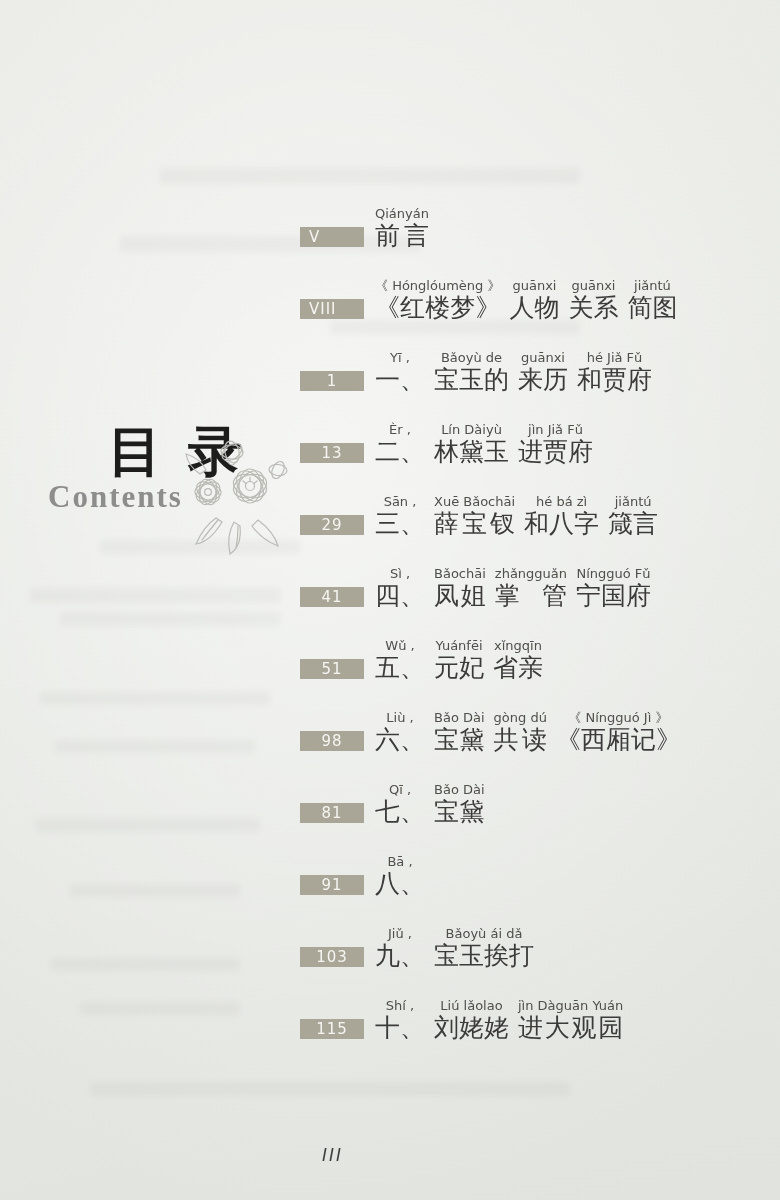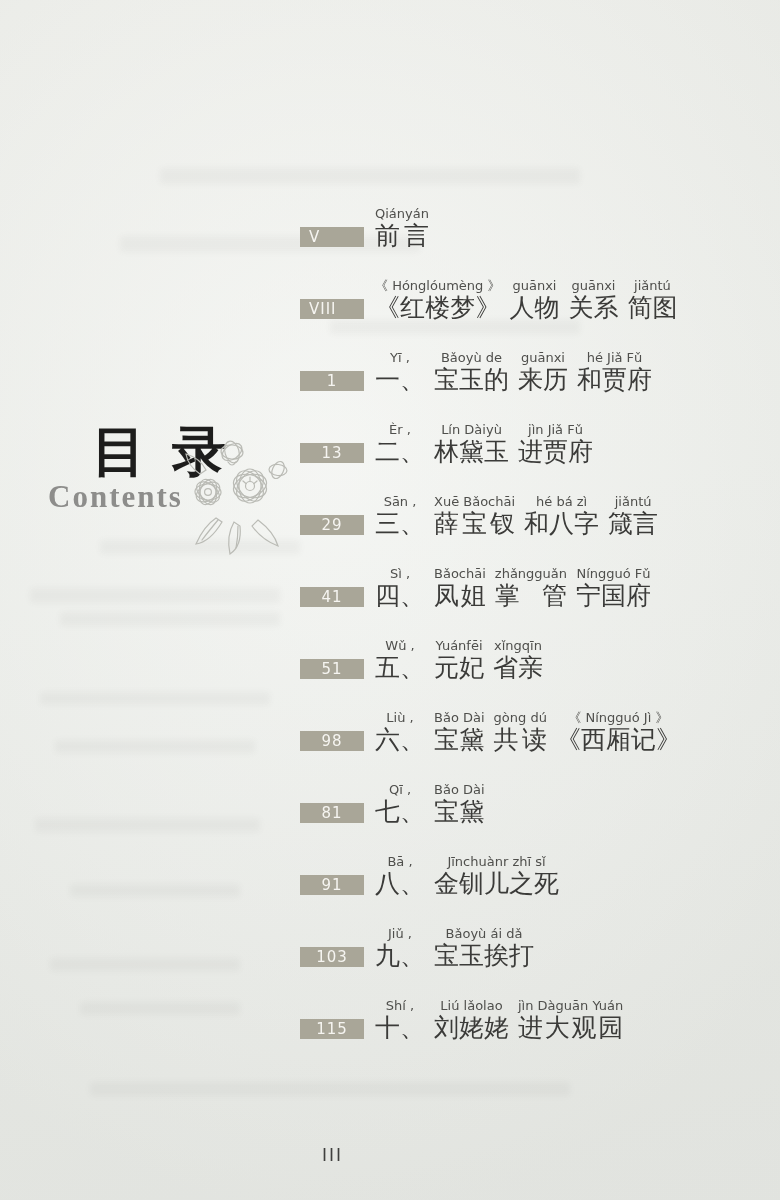--- a/index.html
+++ b/index.html
@@ -15,21 +15,21 @@
       linear-gradient(168deg,#f2f3ef 0%,#eff1ed 45%,#e9ebe7 100%);
   }
   
   .bleed{position:absolute;background:#5c5c58;opacity:0.05;filter:blur(3px);border-radius:3px;pointer-events:none;}
 
   
   .title-block{position:absolute;left:40px;top:422px;width:260px;}
   .title-zh{
     font-family:"DejaVu Serif","Liberation Serif",serif;font-weight:700;
     font-size:54px;line-height:58px;color:#1d1d1c;
-    letter-spacing:26px;margin-left:52px;white-space:nowrap;
+    letter-spacing:26px;margin-left:68px;white-space:nowrap;
   }
   .title-en{
     font-family:"Liberation Serif","DejaVu Serif",serif;font-weight:700;
     font-size:31px;line-height:34px;color:var(--title-en-color,#8d8d8b);
     letter-spacing:2px;margin-left:8px;margin-top:0;
   }
   .flower{position:absolute;left:142px;top:8px;}
 
   
   .toc{position:absolute;left:300px;top:205px;}
@@ -50,21 +50,21 @@
   .zh{
     display:flex;justify-content:space-between;
     font-size:25px;line-height:27px;color:var(--hanzi,#3b3b39);
     white-space:nowrap;
   }
   .zh span{display:block;}
 
   
   .folio{
     position:absolute;left:322px;top:1145px;width:60px;text-align:left;
-    font-size:17px;letter-spacing:2px;color:#3f3f3e;font-weight:500;
+    font-size:17px;letter-spacing:2px;color:#3f3f3e;font-weight:500;font-style:italic;
   }
 </style>
 </head>
 <body>
 
 <div class="page">
 
   <div>
     <div class="bleed" style="left:160px;top:168px;width:420px;height:16px;"></div>
     <div class="bleed" style="left:120px;top:236px;width:300px;height:16px;"></div>
@@ -393,30 +393,20 @@
       <div class="toc-row">
         <div class="num-box">91</div>
         <div class="entry">
           <div class="seg">
             <div class="py">Bā ,</div>
             <div class="zh">
               <span>八</span>
               <span>、</span>
             </div>
           </div>
-          <div class="seg">
-            <div class="py">Jīnchuànr zhī sǐ</div>
-            <div class="zh">
-              <span>金</span>
-              <span>钏</span>
-              <span>儿</span>
-              <span>之</span>
-              <span>死</span>
-            </div>
-          </div>
         </div>
       </div>
       <div class="toc-row">
         <div class="num-box">103</div>
         <div class="entry">
           <div class="seg">
             <div class="py">Jiǔ ,</div>
             <div class="zh">
               <span>九</span>
               <span>、</span>

